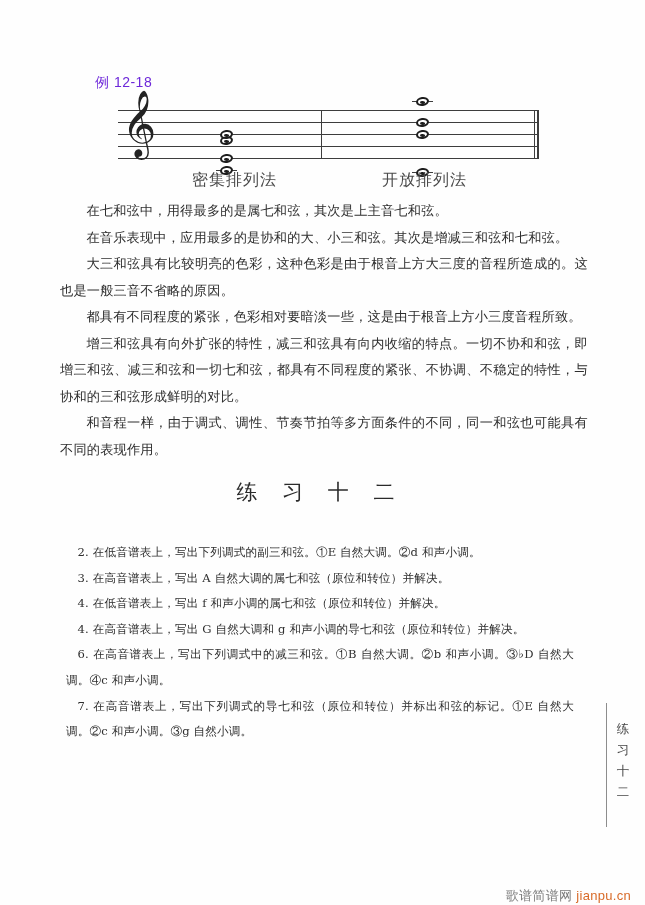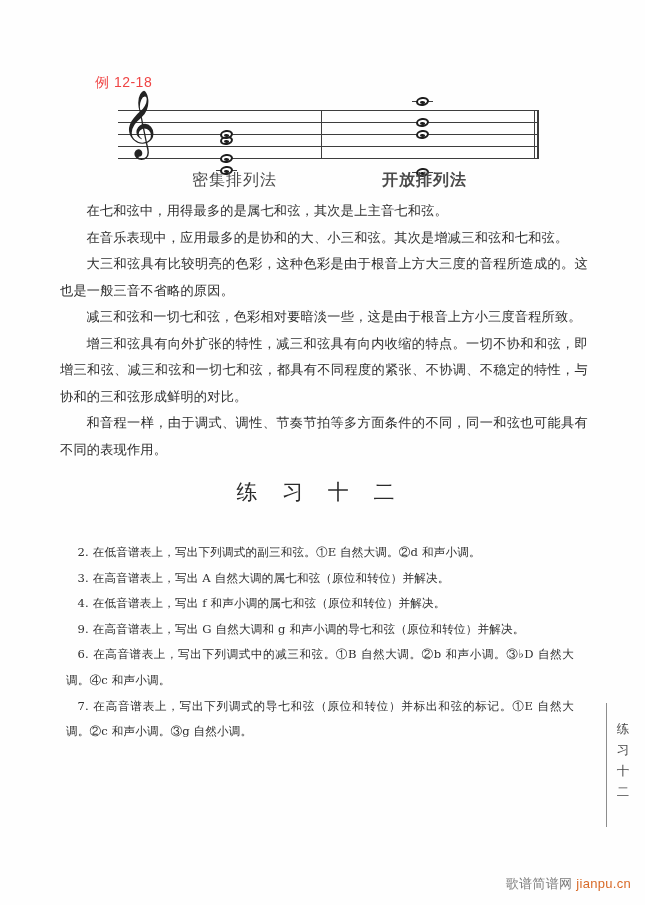--- a/index.html
+++ b/index.html
@@ -23,21 +23,21 @@
   }
 
   
   .example-label {
     position: absolute;
     left: 95px;
     top: 74px;
     font-family: "Liberation Sans", sans-serif;
     font-size: 14px;
     letter-spacing: 0.5px;
-    color: #ef4444;
+    color: #6d28d9;
   }
 
   
   .staff-system {
     position: absolute;
     left: 118px;
     top: 110px;
     width: 420px;
     height: 52px;
   }
@@ -184,21 +184,21 @@
     line-height: 21px;
     color: #464646;
     text-align: center;
   }
   .side-head span { display: block; }
 
   
   .watermark {
     position: absolute;
     right: 14px;
-    bottom: 12px;
+    bottom: 0;
     font-size: 13px;
     color: #7b7b7b;
     white-space: nowrap;
     letter-spacing: 0.3px;
     margin-top: 24px;
   }
   .watermark .wm-url {
     font-family: "Liberation Sans", sans-serif;
     font-size: 13px;
     margin-left: 4px;
@@ -235,39 +235,39 @@
     <div class="note" style="left:102px; top:20px;"></div>
 
     <div class="ledger" style="left:294px; top:62px;"></div>
     <div class="note" style="left:298px; top:58px;"></div>
     <div class="note" style="left:298px; top:20px;"></div>
     <div class="note" style="left:298px; top:8px;"></div>
     <div class="ledger" style="left:294px; top:-9px;"></div>
     <div class="note" style="left:298px; top:-13px;"></div>
 
     <div class="label-under" style="left:74px; top:60px;">密集排列法</div>
-    <div class="label-under" style="left:264px; top:60px;font-weight:bold;">开放排列法</div>
+    <div class="label-under" style="left:264px; top:60px;">开放排列法</div>
   </div>
 
   <div class="body-text">
     <p>在七和弦中，用得最多的是属七和弦，其次是上主音七和弦。</p>
     <p>在音乐表现中，应用最多的是协和的大、小三和弦。其次是增减三和弦和七和弦。</p>
     <p>大三和弦具有比较明亮的色彩，这种色彩是由于根音上方大三度的音程所造成的。这也是一般三音不省略的原因。</p>
-    <p>减三和弦和一切七和弦，色彩相对要暗淡一些，这是由于根音上方小三度音程所致。</p>
+    <p>都具有不同程度的紧张，色彩相对要暗淡一些，这是由于根音上方小三度音程所致。</p>
     <p>增三和弦具有向外扩张的特性，减三和弦具有向内收缩的特点。一切不协和和弦，即增三和弦、减三和弦和一切七和弦，都具有不同程度的紧张、不协调、不稳定的特性，与协和的三和弦形成鲜明的对比。</p>
     <p>和音程一样，由于调式、调性、节奏节拍等多方面条件的不同，同一和弦也可能具有不同的表现作用。</p>
   </div>
 
   <div class="section-heading">练 习 十 二</div>
 
   <div class="exercise-list">
     <p>2. 在低音谱表上，写出下列调式的副三和弦。①E 自然大调。②d 和声小调。</p>
     <p>3. 在高音谱表上，写出 A 自然大调的属七和弦（原位和转位）并解决。</p>
     <p>4. 在低音谱表上，写出 f 和声小调的属七和弦（原位和转位）并解决。</p>
-    <p>9. 在高音谱表上，写出 G 自然大调和 g 和声小调的导七和弦（原位和转位）并解决。</p>
+    <p>4. 在高音谱表上，写出 G 自然大调和 g 和声小调的导七和弦（原位和转位）并解决。</p>
     <p>6. 在高音谱表上，写出下列调式中的减三和弦。①B 自然大调。②b 和声小调。③♭D 自然大调。④c 和声小调。</p>
     <p>7. 在高音谱表上，写出下列调式的导七和弦（原位和转位）并标出和弦的标记。①E 自然大调。②c 和声小调。③g 自然小调。</p>
   </div>
 
   <div class="side-rule"></div>
   <div class="side-head">
     <span>练</span>
     <span>习</span>
     <span>十</span>
     <span>二</span>

